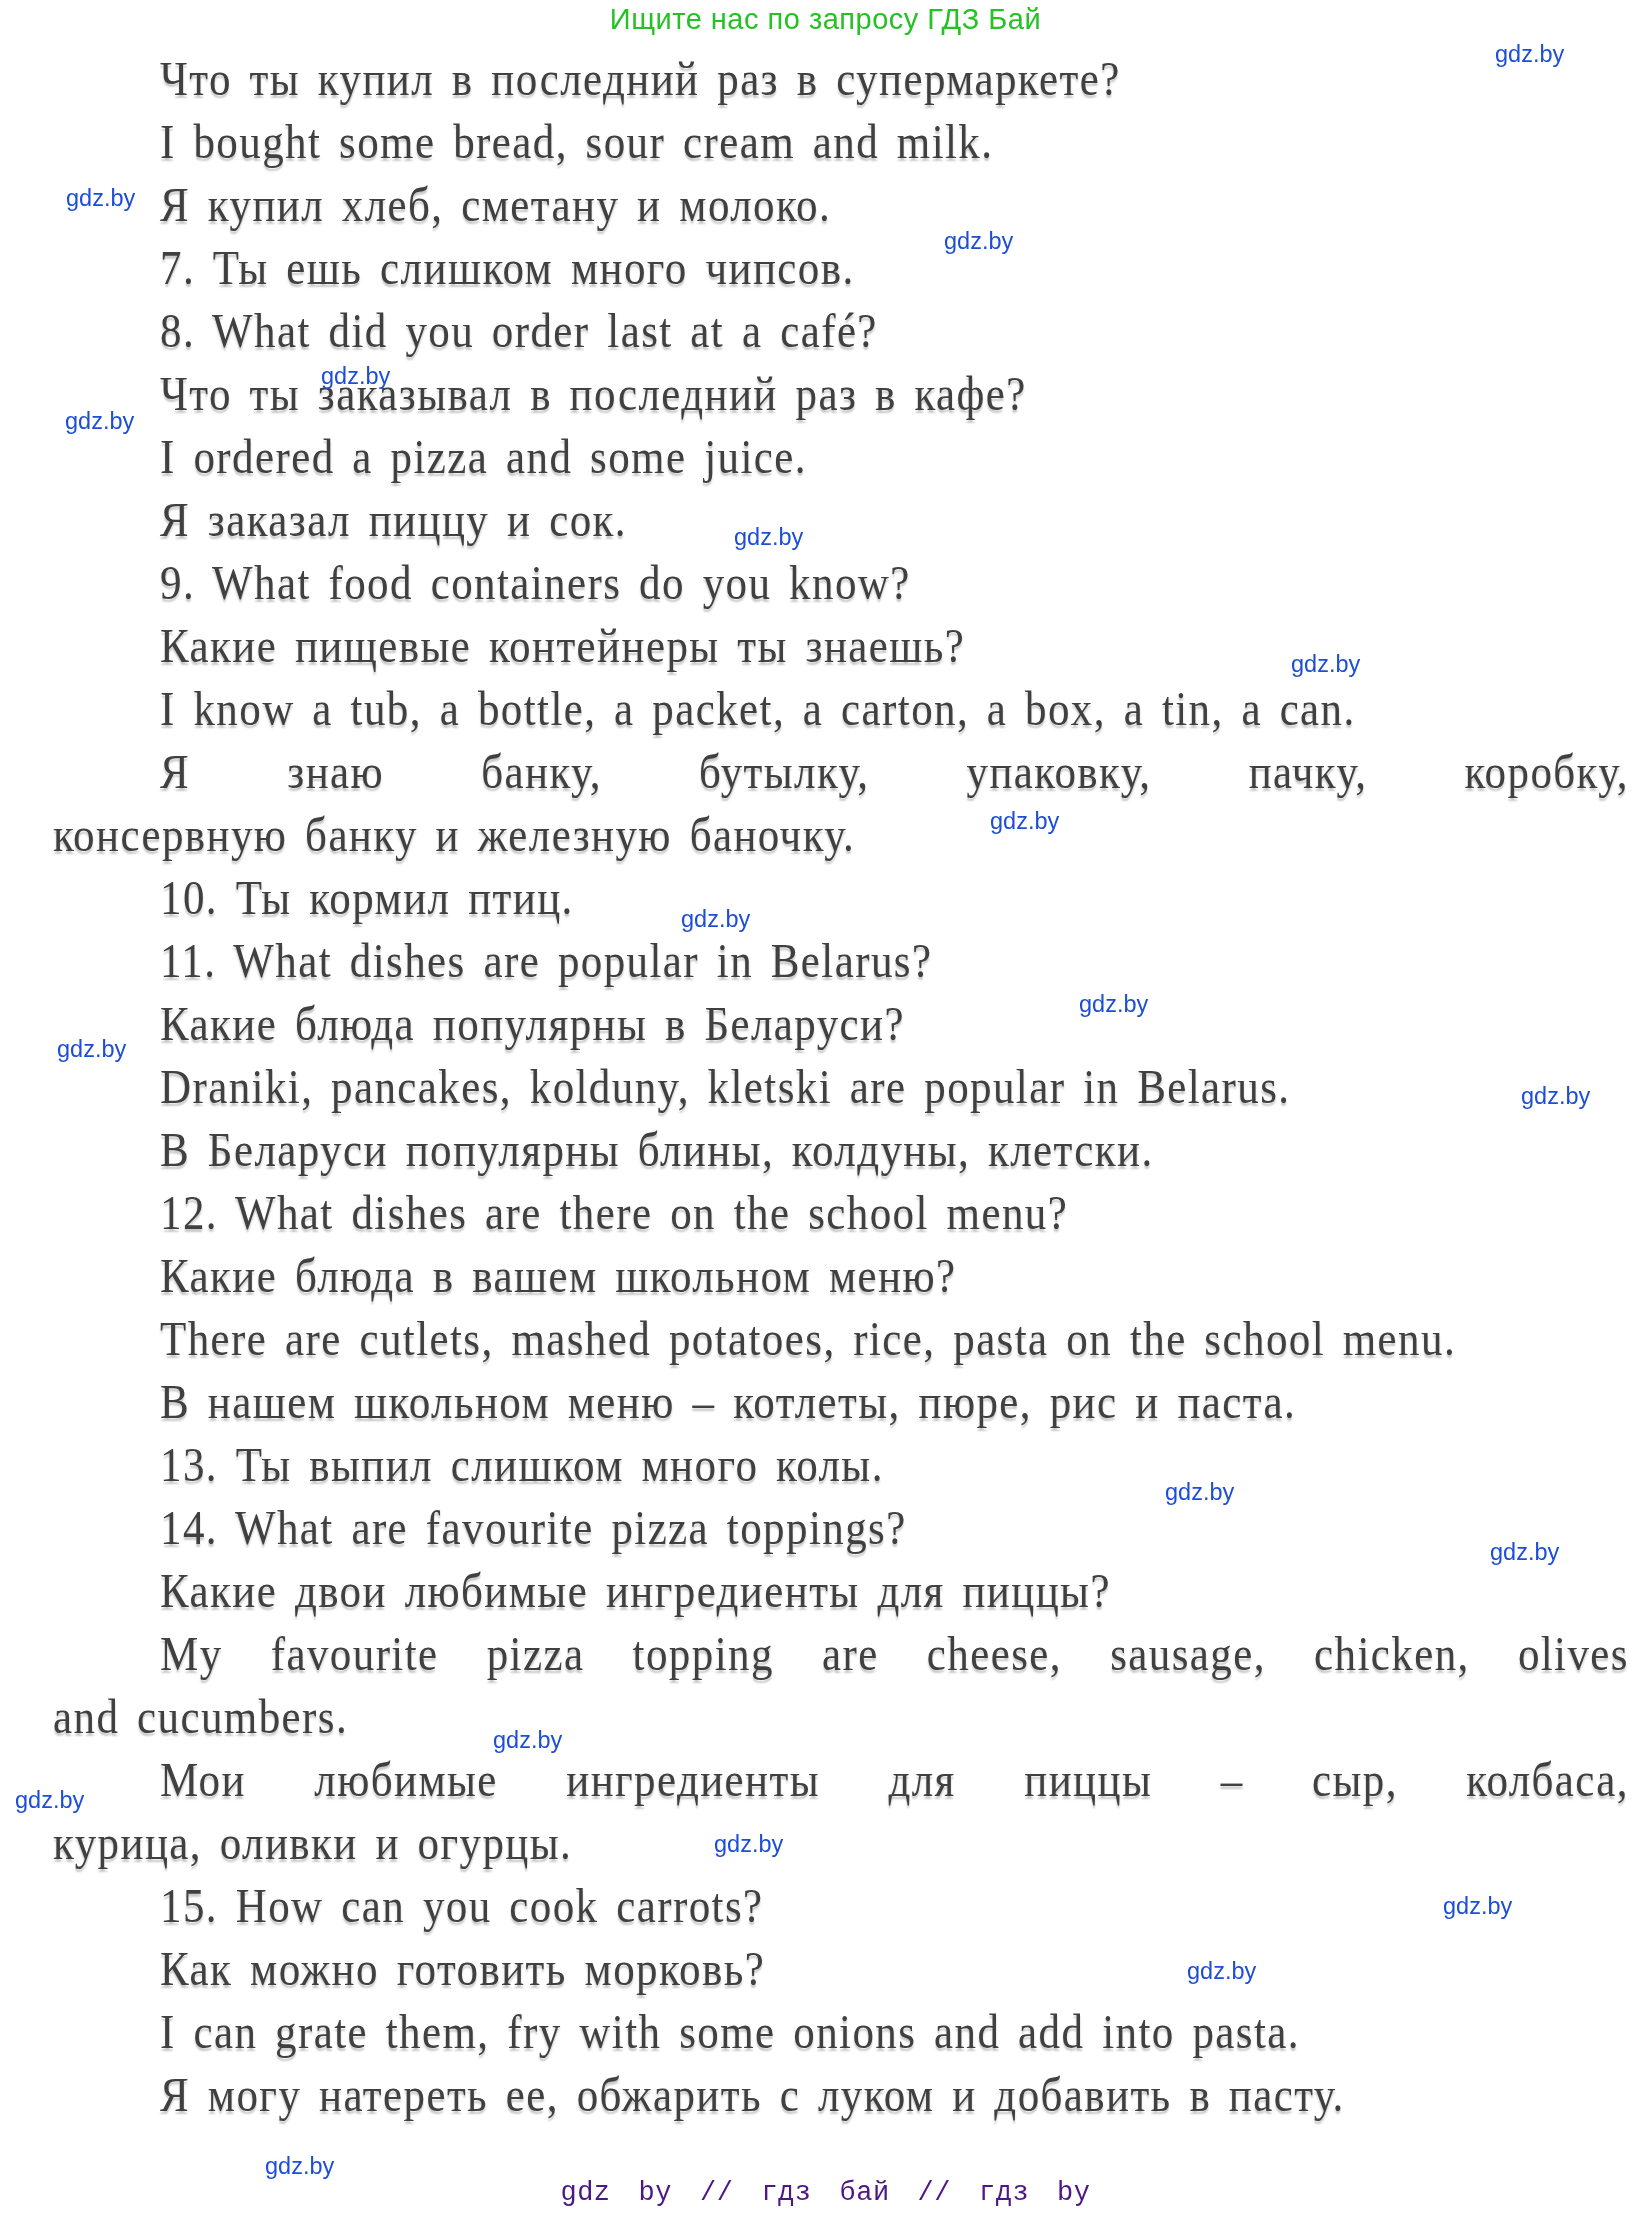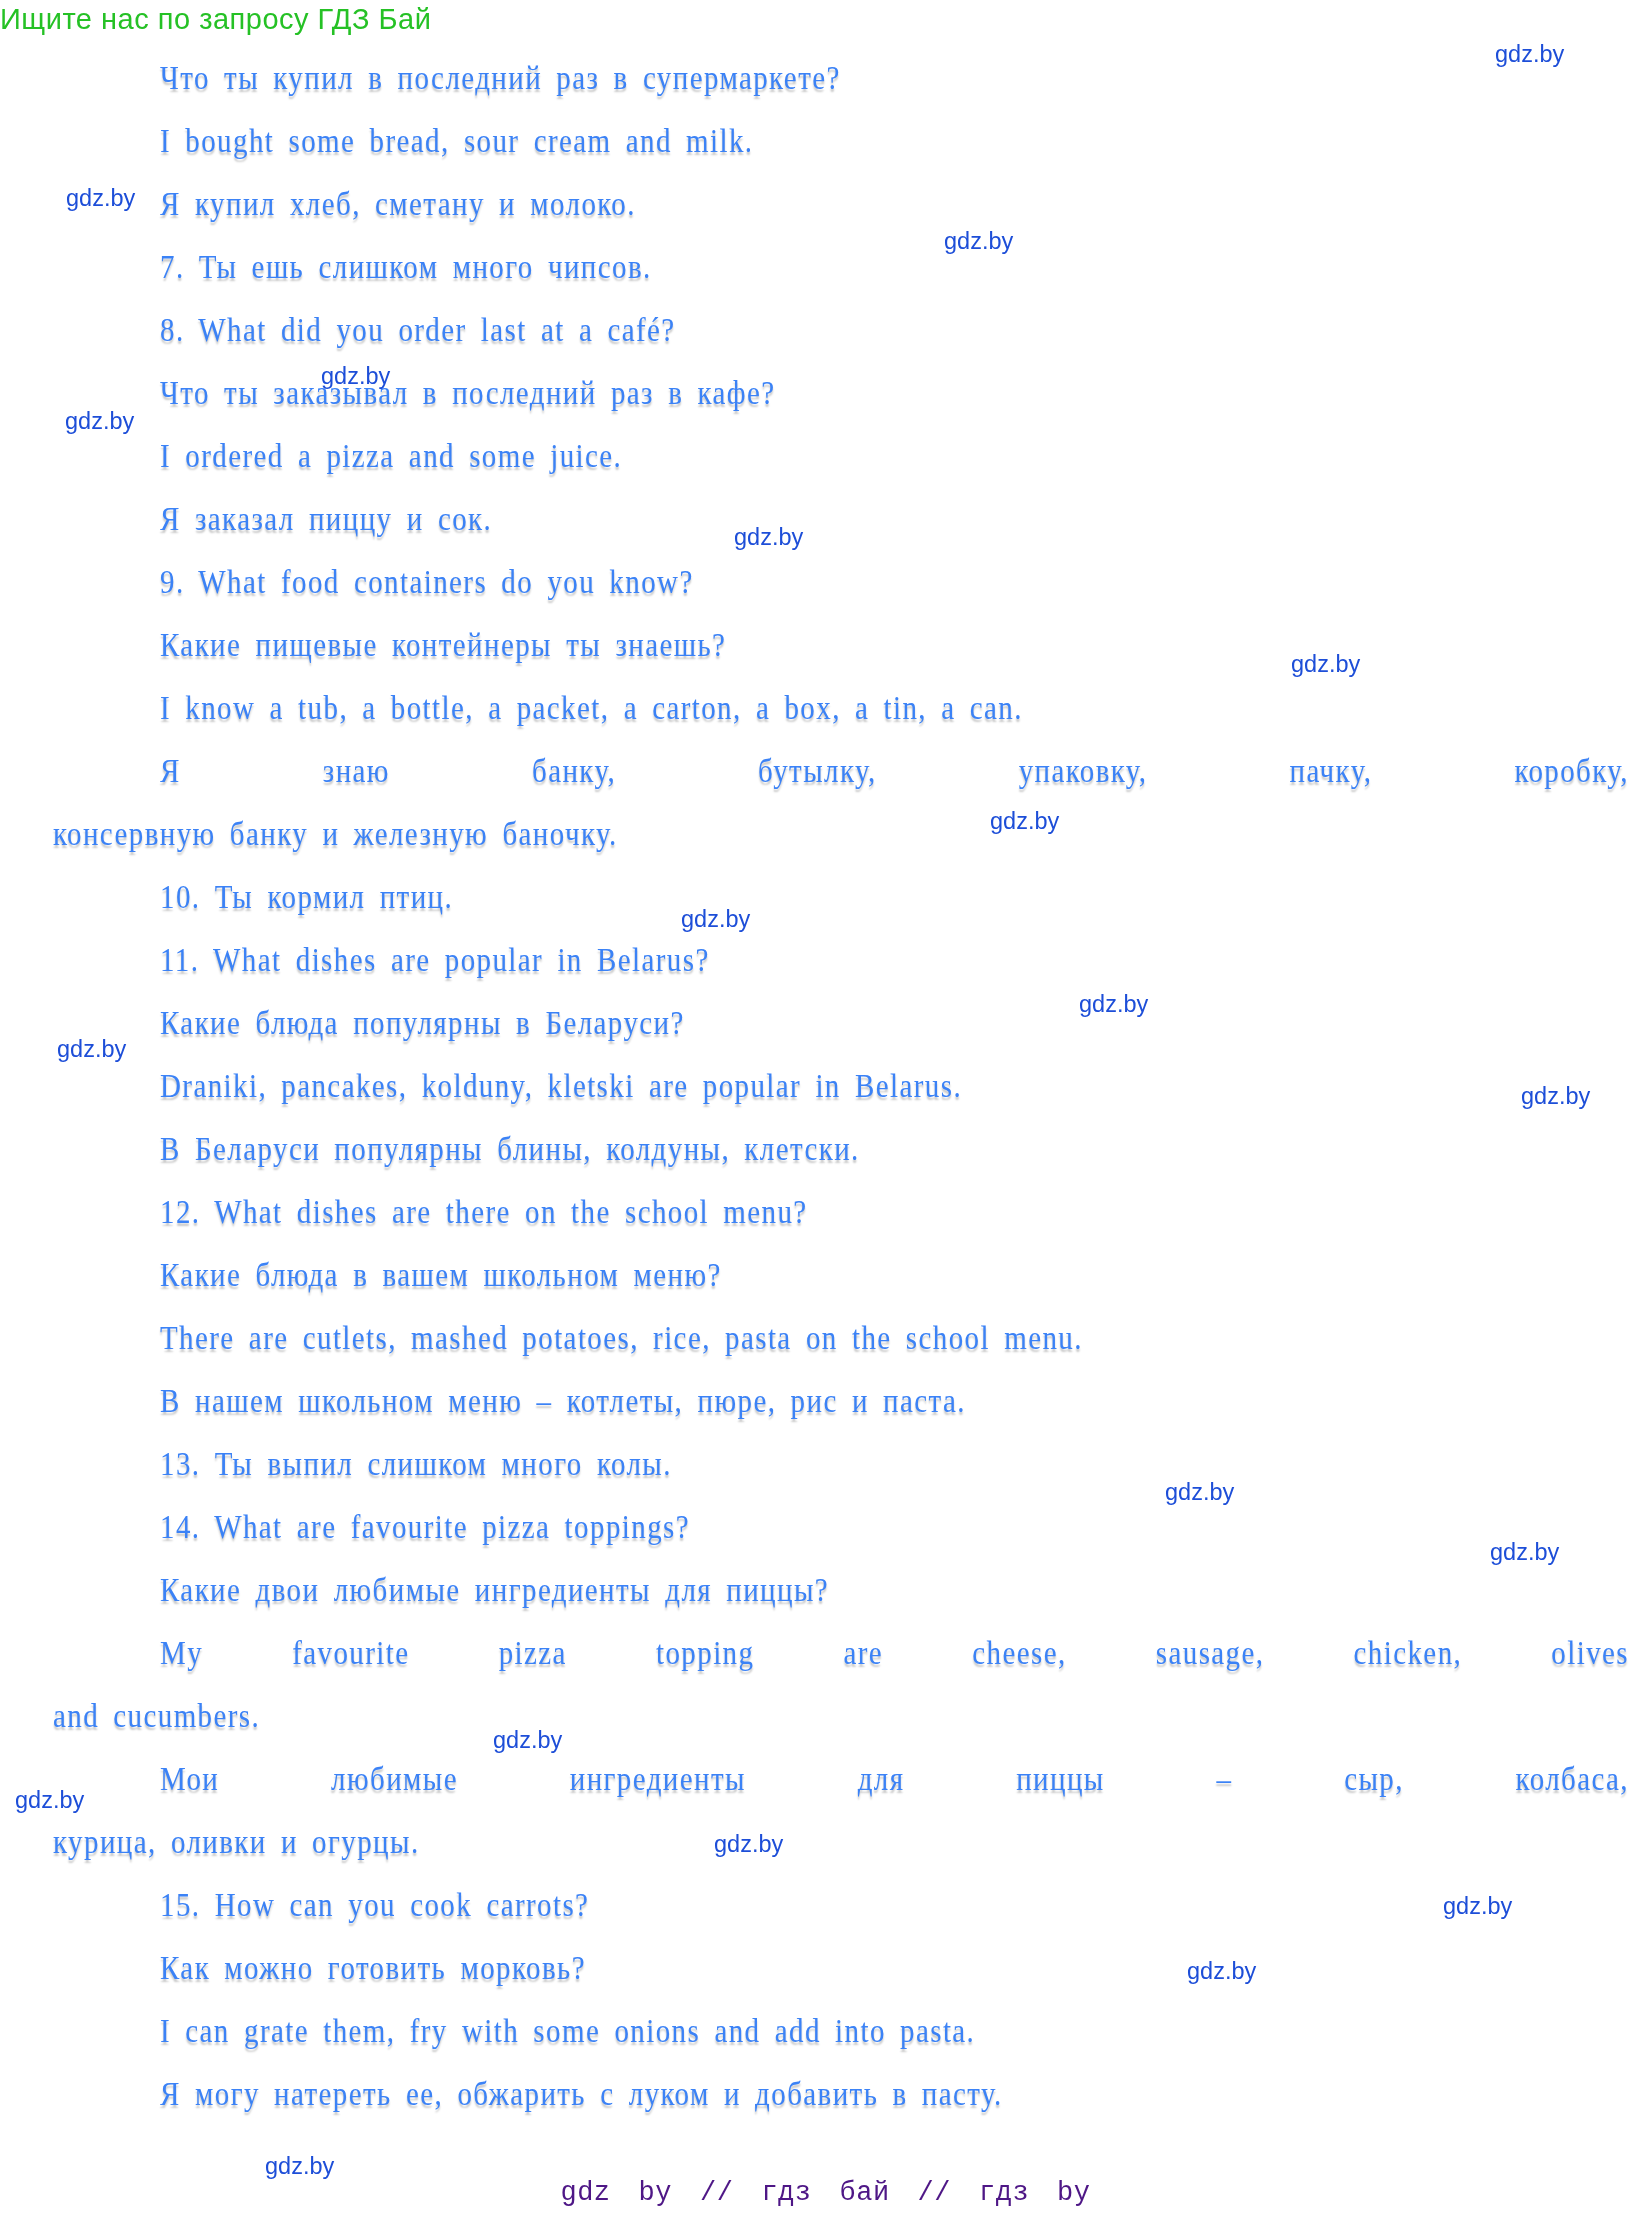--- a/index.html
+++ b/index.html
@@ -10,32 +10,33 @@
     height: 2219px;
     background: #ffffff;
     overflow: hidden;
     font-family: "Liberation Serif", serif;
   }
   .promo {
     position: absolute;
     top: 2.8px;
     left: 0;
     width: 100%;
+    text-align: center;
     font-family: "Liberation Sans", sans-serif;
     font-size: 29px;
     letter-spacing: 0.5px;
   }
   .body-text {
     position: absolute;
     left: 53px;
     top: 47px;
     width: 1576px;
-    font-size: 29px;
+    font-size: 43px;
     line-height: 63px;
-    color: #3b82f6;
+    color: #404040;
     letter-spacing: 1.4px;
     word-spacing: 5.6px;
   }
   .line {
     height: 63px;
     white-space: nowrap;
     transform: scaleY(1.13);
     text-shadow: 0 2.8px 1.9px rgba(0,0,0,0.22);
   }
   .line.indent { padding-left: 107px; }

